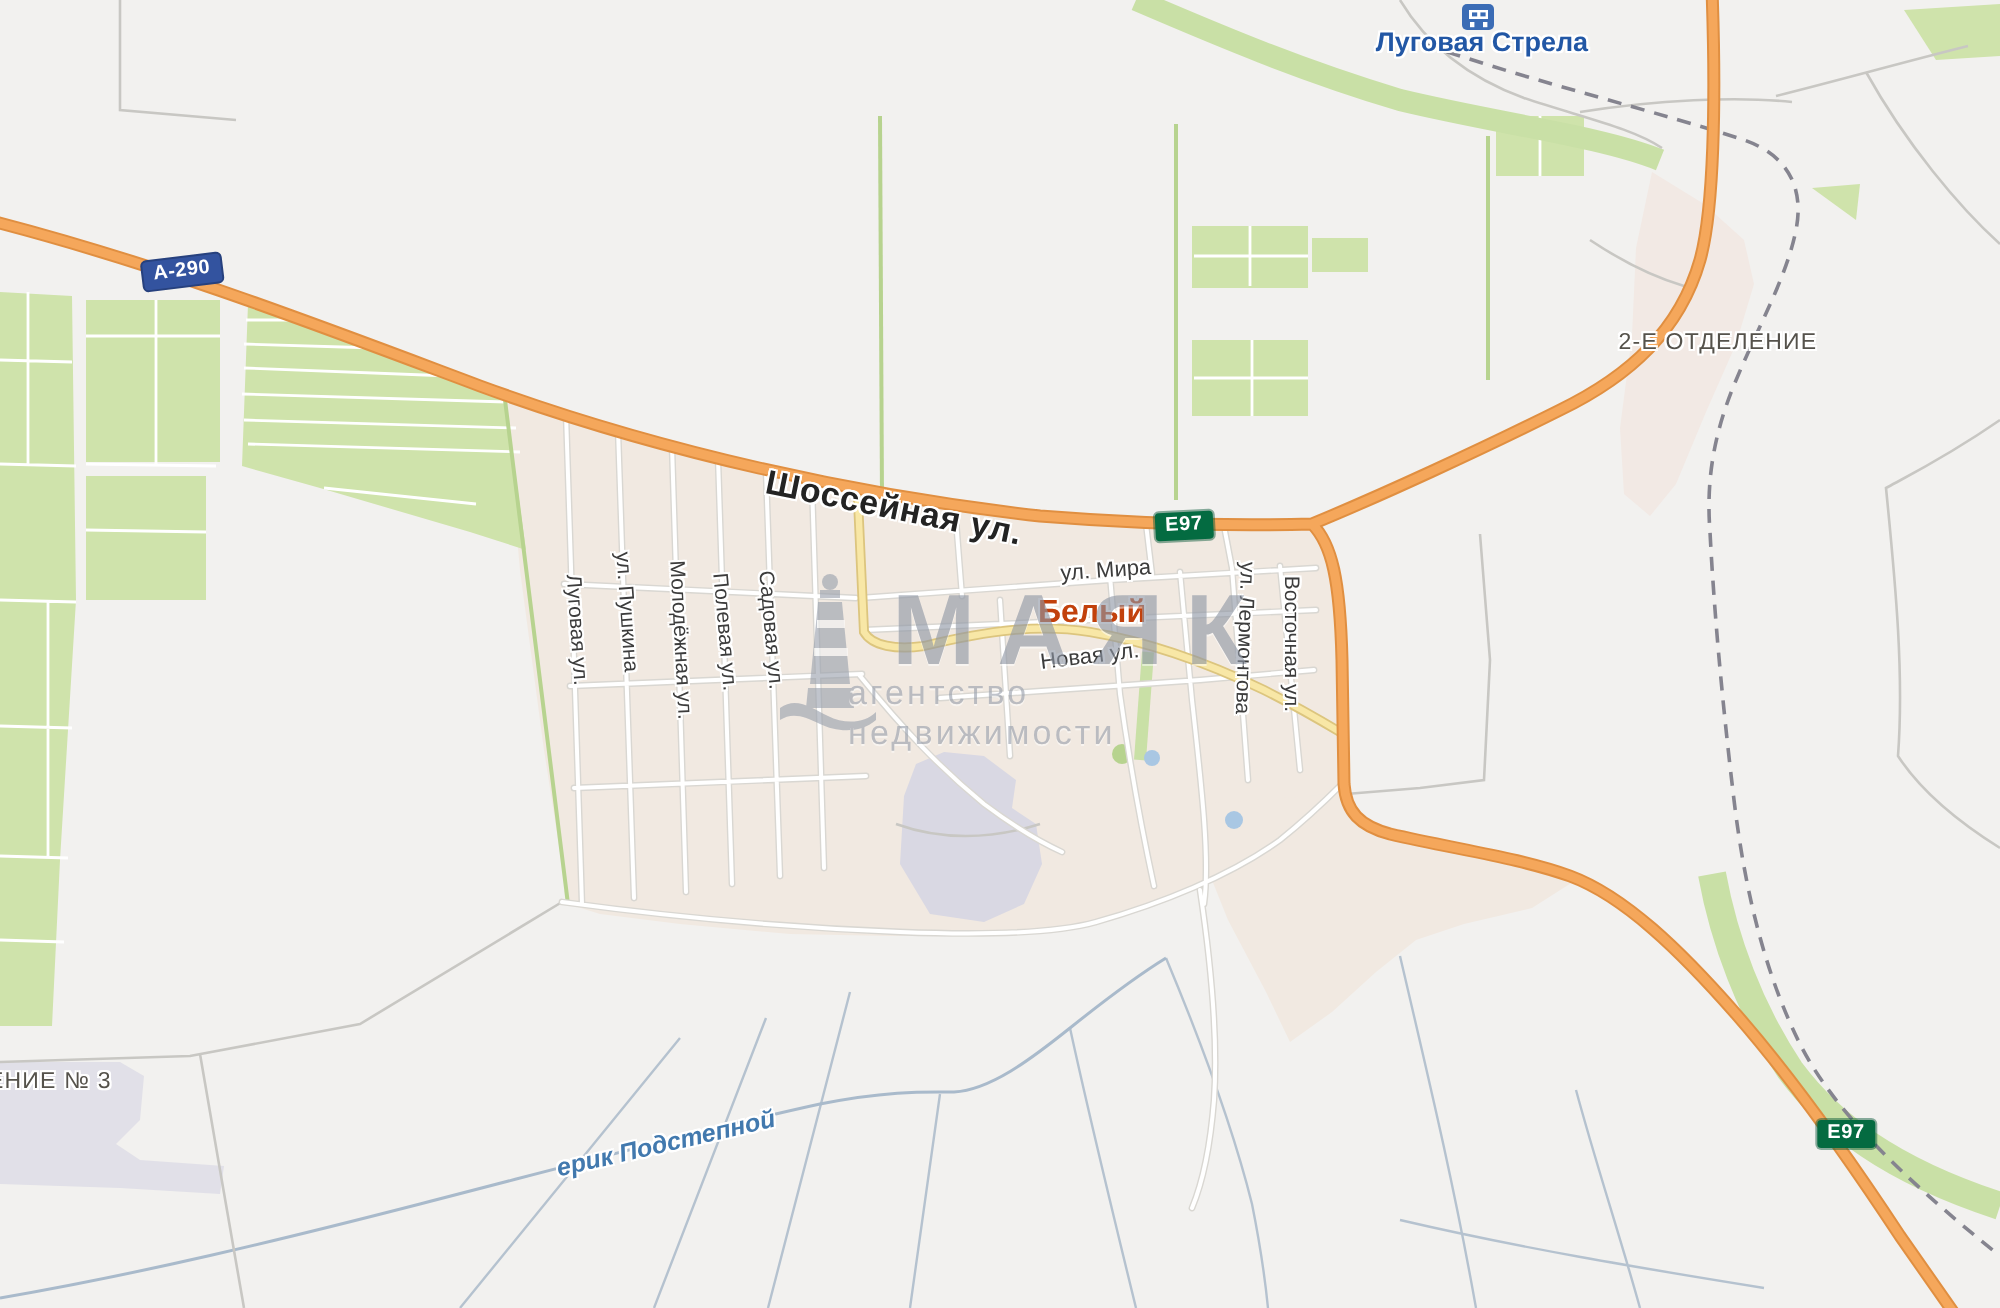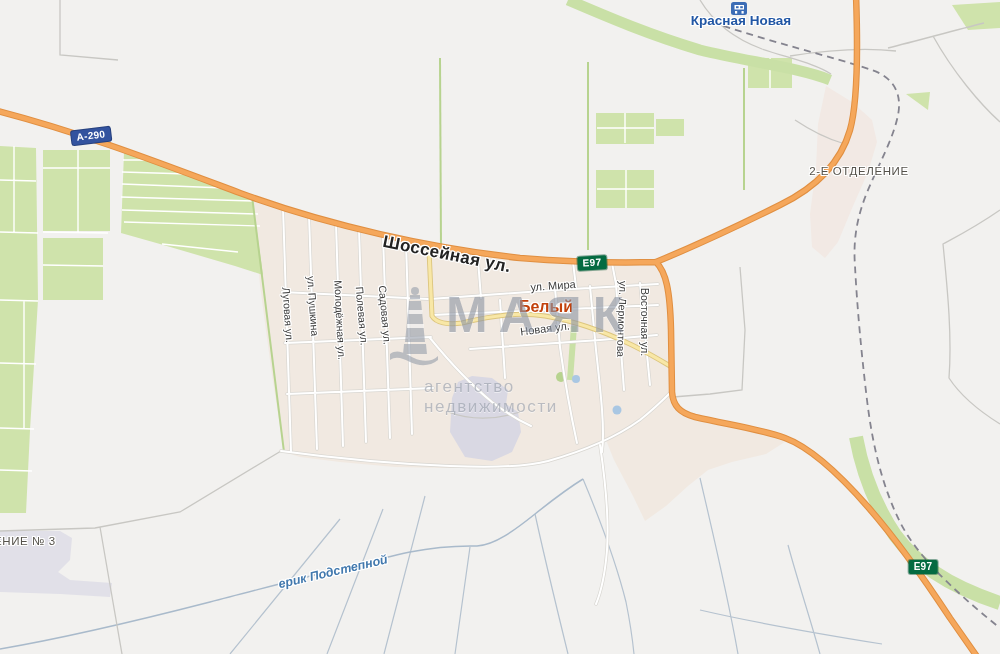--- a/index.html
+++ b/index.html
@@ -28,21 +28,21 @@
   .badge-blue{background:#33539f;box-shadow:0 0 0 1px #27417e;}
   .badge-green{background:#046b41;box-shadow:0 0 0 1px #03543374;}
   .watermark{position:absolute;left:388px;top:284px;width:240px;height:84px;opacity:.62;pointer-events:none;}
   .wm-title{
     position:absolute;left:58px;top:2px;font-size:50px;font-weight:700;
     letter-spacing:11px;color:#8f97a5;
     text-shadow:0 1px 0 rgba(255,255,255,.8);
   }
   .wm-sub{
     position:absolute;left:36px;top:53px;font-size:17px;font-weight:400;
-    letter-spacing:1.6px;color:#99a0ac;text-shadow:0 1px 0 rgba(255,255,255,.8);margin-top:40px;
+    letter-spacing:1.6px;color:#99a0ac;text-shadow:0 1px 0 rgba(255,255,255,.8);
   }
 </style>
 </head>
 <body>
 
 <div class="map">
 
   <svg width="1000" height="654" viewBox="0 0 1000 654">
     <defs>
       <path id="streets" d="M283,207 L291,452 M309,215 L317,449 M336,223 L343,446 M359,229 L366,442 M383,236 L390,438 M406,242 L412,434 M282,292 L428,299 M285,343 L431,337 M287,394 L433,388 M281,451 C340,459 400,464 450,466 C500,468 530,466 548,461 M430,299 L555,290 L658,284 M432,315 L658,305 M470,349 L600,340 L657,335 M616,284 L624,390 M640,283 L650,385 M555,288 L560,347 M590,286 L596,350 M478,260 L481,298 M573,262 L576,287 M612,263 L616,284 M500,300 L505,378 M548,461 C580,452 615,438 640,420 C655,408 665,398 671,392 M600,445 C606,485 609,520 607,550 C605,575 601,592 596,604 M560,347 C566,390 572,420 577,443 M596,350 C601,395 605,430 602,452 M430,338 C452,365 470,384 492,402 C508,414 520,421 531,426"></path>
@@ -135,21 +135,21 @@
   <div class="lbl town" style="left:546px;top:307px;">Белый</div>
 
   <div class="lbl street" style="left:288px;top:315px;transform:translate(-50%,-50%) rotate(86deg);">Луговая ул.</div>
   <div class="lbl street" style="left:313px;top:306px;transform:translate(-50%,-50%) rotate(86deg);">ул. Пушкина</div>
   <div class="lbl street" style="left:340px;top:320px;transform:translate(-50%,-50%) rotate(87deg);">Молодёжная ул.</div>
   <div class="lbl street" style="left:362px;top:316px;transform:translate(-50%,-50%) rotate(85deg);">Полевая ул.</div>
   <div class="lbl street" style="left:385px;top:315px;transform:translate(-50%,-50%) rotate(85deg);">Садовая ул.</div>
   <div class="lbl street" style="left:622px;top:319px;transform:translate(-50%,-50%) rotate(92deg);">ул. Лермонтова</div>
   <div class="lbl street" style="left:645px;top:322px;transform:translate(-50%,-50%) rotate(90deg);">Восточная ул.</div>
 
-  <div class="lbl poi" style="left:741px;top:21px;">Красная Новая</div>
+  <div class="lbl poi" style="left:741px;top:21px;">Луговая Стрела</div>
 
   <div class="lbl place" style="left:845px;top:172px;margin-left:14px;">2-Е ОТДЕЛЕНИЕ</div>
 
   <div class="lbl place" style="left:-6px;top:536px;transform:none;">ЕНИЕ № 3</div>
 
   <div class="lbl water-lbl" style="left:333px;top:572px;transform:translate(-50%,-50%) rotate(-13deg);">ерик Подстепной</div>
 
   <div class="badge badge-blue" style="left:91px;top:136px;transform:translate(-50%,-50%) rotate(-7deg);">А-290</div>
   <div class="badge badge-green" style="left:592px;top:263px;transform:translate(-50%,-50%) rotate(-3deg);">Е97</div>
   <div class="badge badge-green" style="left:923px;top:567px;">Е97</div>

